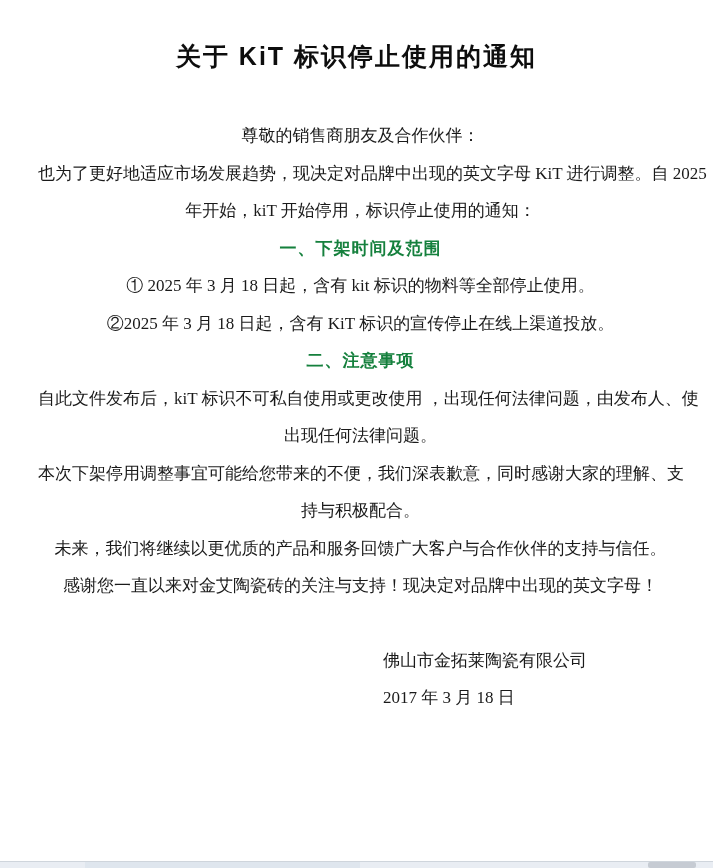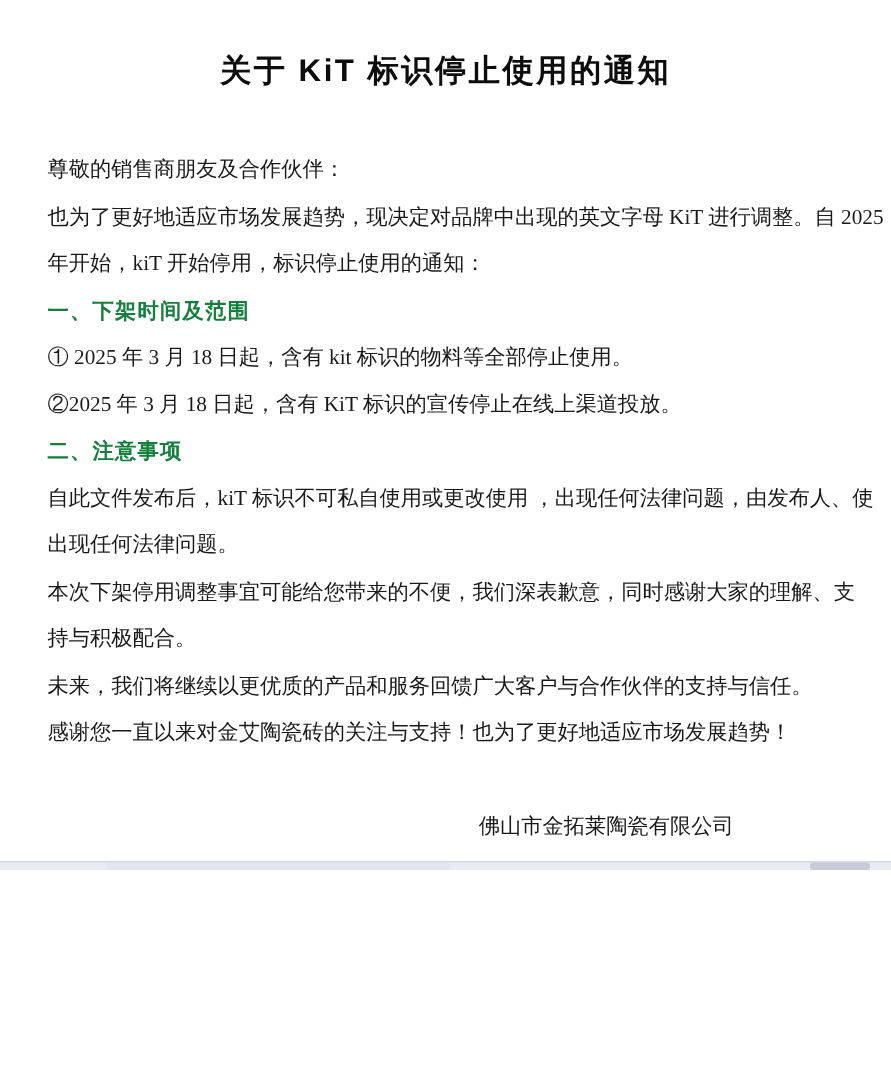--- a/index.html
+++ b/index.html
@@ -1,19 +1,19 @@
 <!DOCTYPE html>
 <html><head>
 <meta charset="utf-8">
 <style>
   * { margin:0; padding:0; box-sizing:border-box; }
   html,body { background:#ffffff; }
   .page {
     position:relative;
-    width:713px; height:696px;
+    width:713px; height:868px;
     background:#ffffff;
     overflow:hidden;
     color:#1a1a1a;
     font-family:"Liberation Serif","DejaVu Serif",serif;
   }
   .title {
     padding-top:40px;
     text-align:center;
     font-family:"Liberation Sans","DejaVu Sans",sans-serif;
     font-weight:bold;
@@ -24,20 +24,21 @@
   }
   .content {
     margin-top:44px;
     padding:0 30px 0 38px;
   }
   .line {
     font-size:17px;
     line-height:37.5px;
     white-space:nowrap;
     color:#1a1a1a;
+    text-align:center;
   }
   .line.heading {
     font-family:"Liberation Sans","DejaVu Sans",sans-serif;
     font-weight:bold;
     letter-spacing:1px;
     color:#15803d;
   }
   .line.indent { text-indent:44px; }
   .signature {
     margin-top:37px;
@@ -84,21 +85,21 @@
     <div class="line">年开始，kiT 开始停用，标识停止使用的通知：</div>
     <div class="line heading">一、下架时间及范围</div>
     <div class="line">① 2025 年 3 月 18 日起，含有 kit 标识的物料等全部停止使用。</div>
     <div class="line">②2025 年 3 月 18 日起，含有 KiT 标识的宣传停止在线上渠道投放。</div>
     <div class="line heading">二、注意事项</div>
     <div class="line">自此文件发布后，kiT 标识不可私自使用或更改使用 ，出现任何法律问题，由发布人、使</div>
     <div class="line">出现任何法律问题。</div>
     <div class="line">本次下架停用调整事宜可能给您带来的不便，我们深表歉意，同时感谢大家的理解、支</div>
     <div class="line">持与积极配合。</div>
     <div class="line">未来，我们将继续以更优质的产品和服务回馈广大客户与合作伙伴的支持与信任。</div>
-    <div class="line">感谢您一直以来对金艾陶瓷砖的关注与支持！也为了更好地适应市场发展趋势！</div>
+    <div class="line">感谢您一直以来对金艾陶瓷砖的关注与支持！现决定对品牌中出现的英文字母！</div>
 
     <div class="signature">
       <div class="sig-line">佛山市金拓莱陶瓷有限公司</div>
       <div class="sig-line">2017 年 3 月 18 日</div>
     </div>
   </div>
 
   <div class="hscrollbar">
     <div class="tint"></div>
     <div class="thumb"></div>

